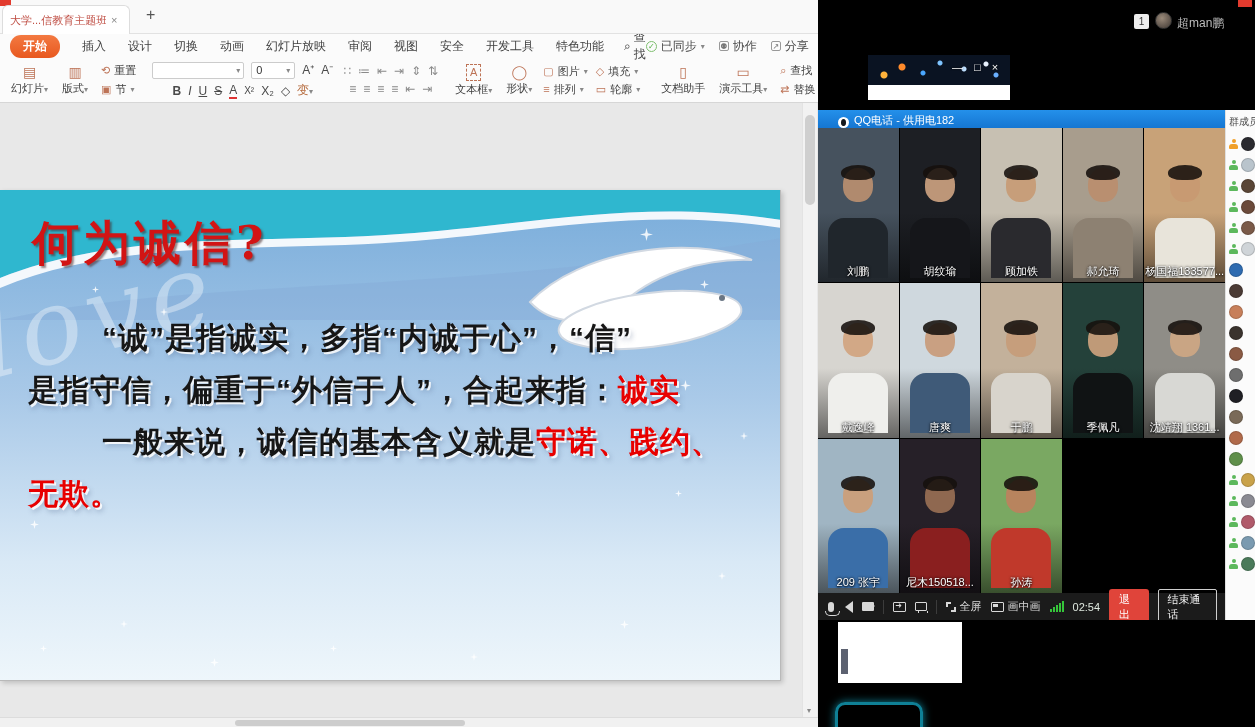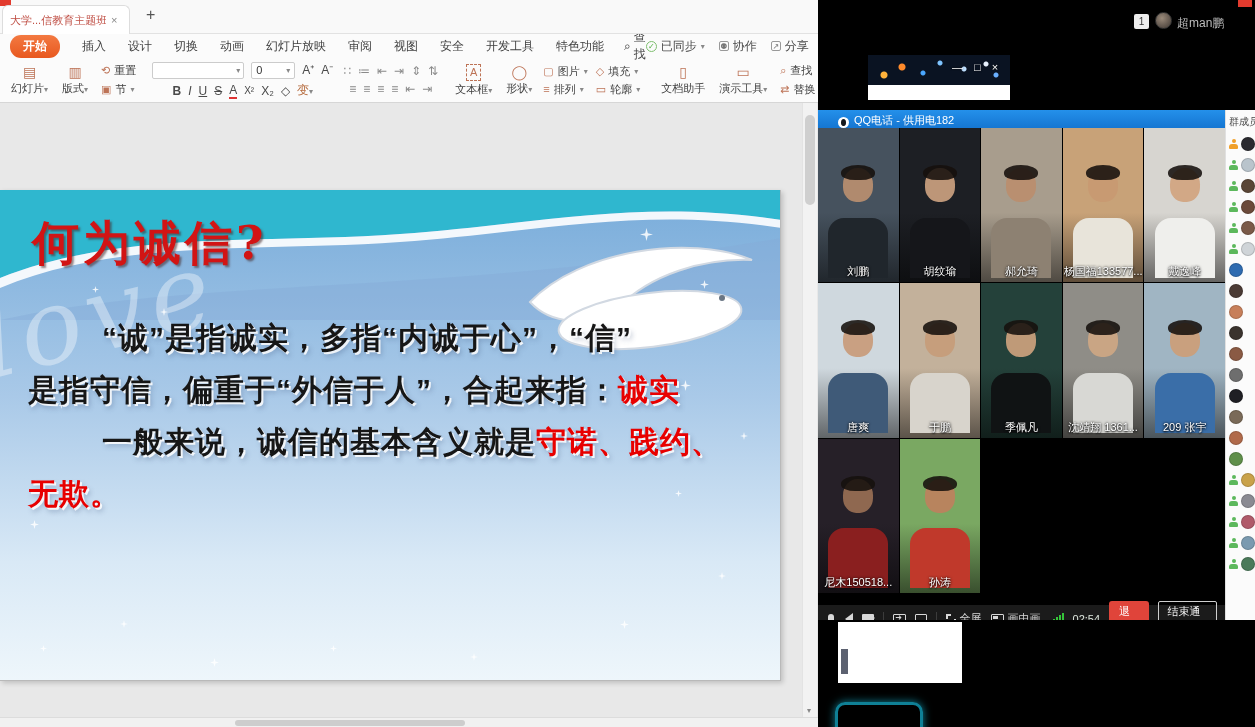--- a/index.html
+++ b/index.html
@@ -86,21 +86,21 @@
   .qq-titlebar{height:18px;background:linear-gradient(180deg,#2490ea,#1576d2);display:flex;align-items:flex-end;gap:5px;padding:0 20px;}
   .qq-icon{width:11px;height:11px;border-radius:50%;background:#fff;position:relative;flex:none;}
   .qq-icon::after{content:"";position:absolute;left:3px;top:2px;width:5px;height:7px;background:#15191e;border-radius:50% 50% 45% 45%;}
   .qq-title{font-size:11px;color:#fff;white-space:nowrap;}
   .video-grid{height:465px;display:grid;grid-template-columns:repeat(5,1fr);grid-template-rows:repeat(3,1fr);gap:1px;background:#000;}
   .cell{position:relative;overflow:hidden;cursor:pointer;}
   .phead{position:absolute;left:50%;top:26%;width:30px;height:34px;margin-left:-15px;border-radius:48% 48% 44% 44%;}
   .phead::before{content:"";position:absolute;left:-2px;top:-3px;right:-2px;height:15px;border-radius:50% 50% 42% 42%;background:rgba(22,16,12,.88);}
   .ptorso{position:absolute;left:50%;top:58%;width:60px;height:60px;margin-left:-30px;border-radius:16px 16px 0 0;}
   .pname{position:absolute;bottom:3px;left:0;right:0;text-align:center;font-size:11px;color:#fff;text-shadow:0 1px 2px #000,0 0 3px #000;white-space:nowrap;overflow:hidden;}
-  .qq-controls{height:27px;background:#1b1b1b;display:flex;align-items:center;gap:9px;padding:0 8px;color:#d8d8d8;font-size:11px;margin-top:12px;}
+  .qq-controls{height:27px;background:#1b1b1b;display:flex;align-items:center;gap:9px;padding:0 8px;color:#d8d8d8;font-size:11px;}
   .csep{width:1px;height:14px;background:#3c3c3c;}
   .ic-mic{width:7px;height:10px;border-radius:4px;background:#d8d8d8;position:relative;margin:0 2px;}
   .ic-mic::after{content:"";position:absolute;left:-3px;bottom:-4px;width:13px;height:4px;border:1px solid #d8d8d8;border-top:none;border-radius:0 0 6px 6px;}
   .ic-spk{width:0;height:0;border:6px solid transparent;border-right:8px solid #d8d8d8;border-left:none;}
   .ic-cam{width:13px;height:9px;background:#d8d8d8;border-radius:1px;position:relative;}
   .ic-cam::after{content:"";position:absolute;right:-4px;top:1px;border:3.5px solid transparent;border-left:4px solid #d8d8d8;}
   .ic-share{width:13px;height:10px;border:1px solid #d8d8d8;border-radius:1px;position:relative;}
   .ic-share::after{content:"➜";position:absolute;left:1px;top:-2px;font-size:8px;color:#d8d8d8;}
   .ic-board{width:13px;height:9px;border:1px solid #d8d8d8;border-radius:1px;position:relative;}
   .ic-board::after{content:"";position:absolute;left:2px;bottom:-3px;width:8px;height:2px;border-left:1px solid #d8d8d8;border-right:1px solid #d8d8d8;}
@@ -387,20 +387,25 @@
         <div class="cell" style="background: linear-gradient(rgb(70, 82, 94) 0%, rgb(70, 82, 94) 55%, rgba(0, 0, 0, 0.55) 140%);">
           <div class="ptorso" style="background: rgb(32, 38, 44);"></div>
           <div class="phead" style="background: rgb(176, 138, 110);"></div>
           <span class="pname">刘鹏</span>
         </div>
         <div class="cell" style="background: linear-gradient(rgb(29, 31, 36) 0%, rgb(29, 31, 36) 55%, rgba(0, 0, 0, 0.55) 140%);">
           <div class="ptorso" style="background: rgb(21, 22, 26);"></div>
           <div class="phead" style="background: rgb(189, 150, 120);"></div>
           <span class="pname">胡纹瑜</span>
         </div>
+        <div class="cell" style="background: linear-gradient(rgb(199, 192, 178) 0%, rgb(199, 192, 178) 55%, rgba(0, 0, 0, 0.55) 140%);">
+          <div class="ptorso" style="background: rgb(42, 42, 46);"></div>
+          <div class="phead" style="background: rgb(199, 158, 122);"></div>
+          <span class="pname">顾加铁</span>
+        </div>
         <div class="cell" style="background: linear-gradient(rgb(168, 157, 141) 0%, rgb(168, 157, 141) 55%, rgba(0, 0, 0, 0.55) 140%);">
           <div class="ptorso" style="background: rgb(141, 129, 114);"></div>
           <div class="phead" style="background: rgb(185, 143, 112);"></div>
           <span class="pname">郝允琦</span>
         </div>
         <div class="cell" style="background: linear-gradient(rgb(200, 162, 120) 0%, rgb(200, 162, 120) 55%, rgba(0, 0, 0, 0.55) 140%);">
           <div class="ptorso" style="background: rgb(232, 228, 218);"></div>
           <div class="phead" style="background: rgb(200, 154, 114);"></div>
           <span class="pname">杨国福133577...</span>
         </div>

